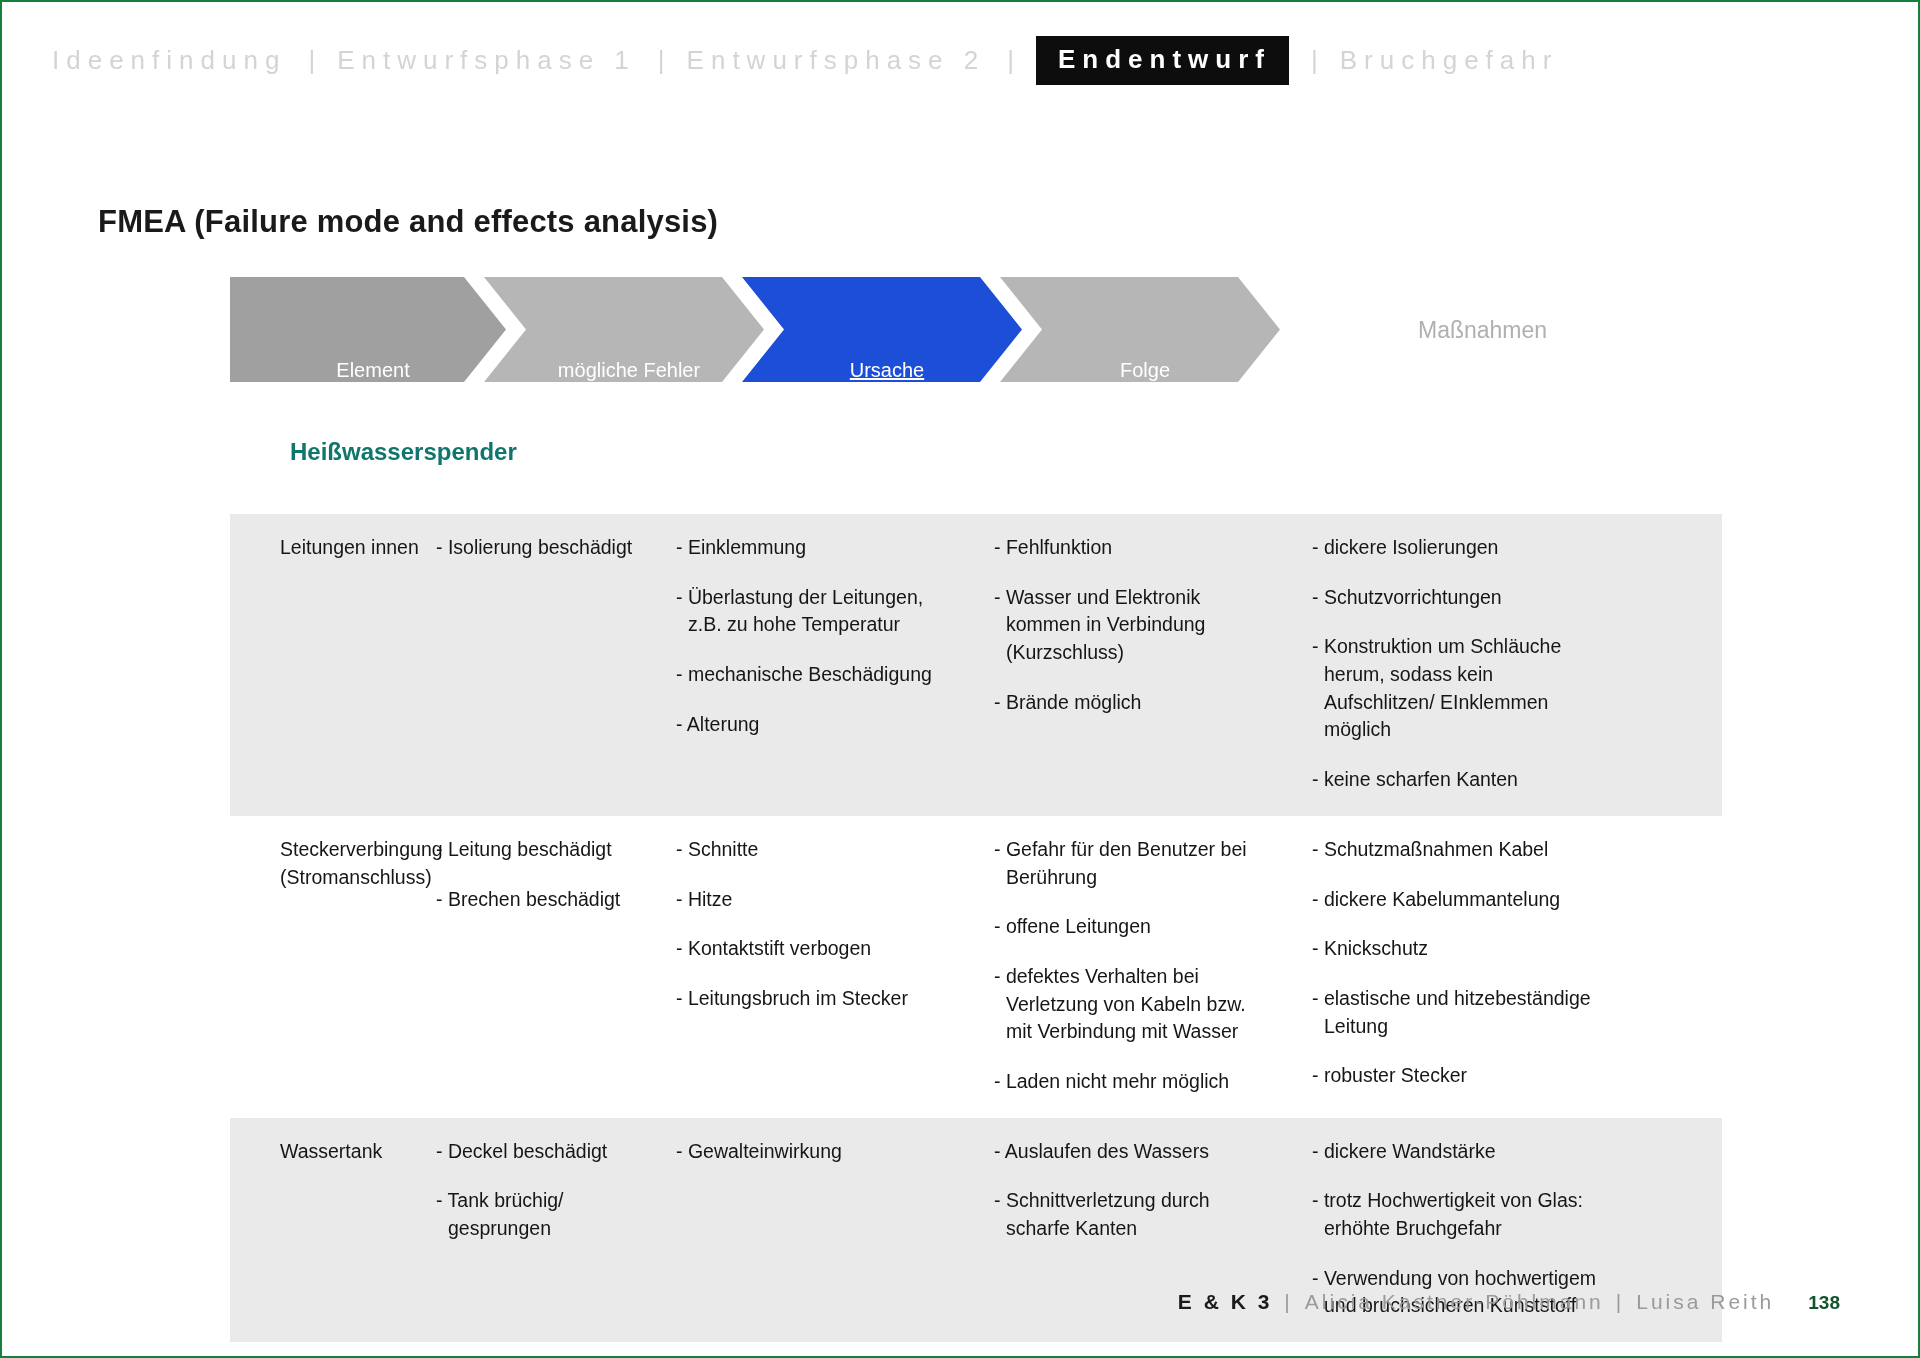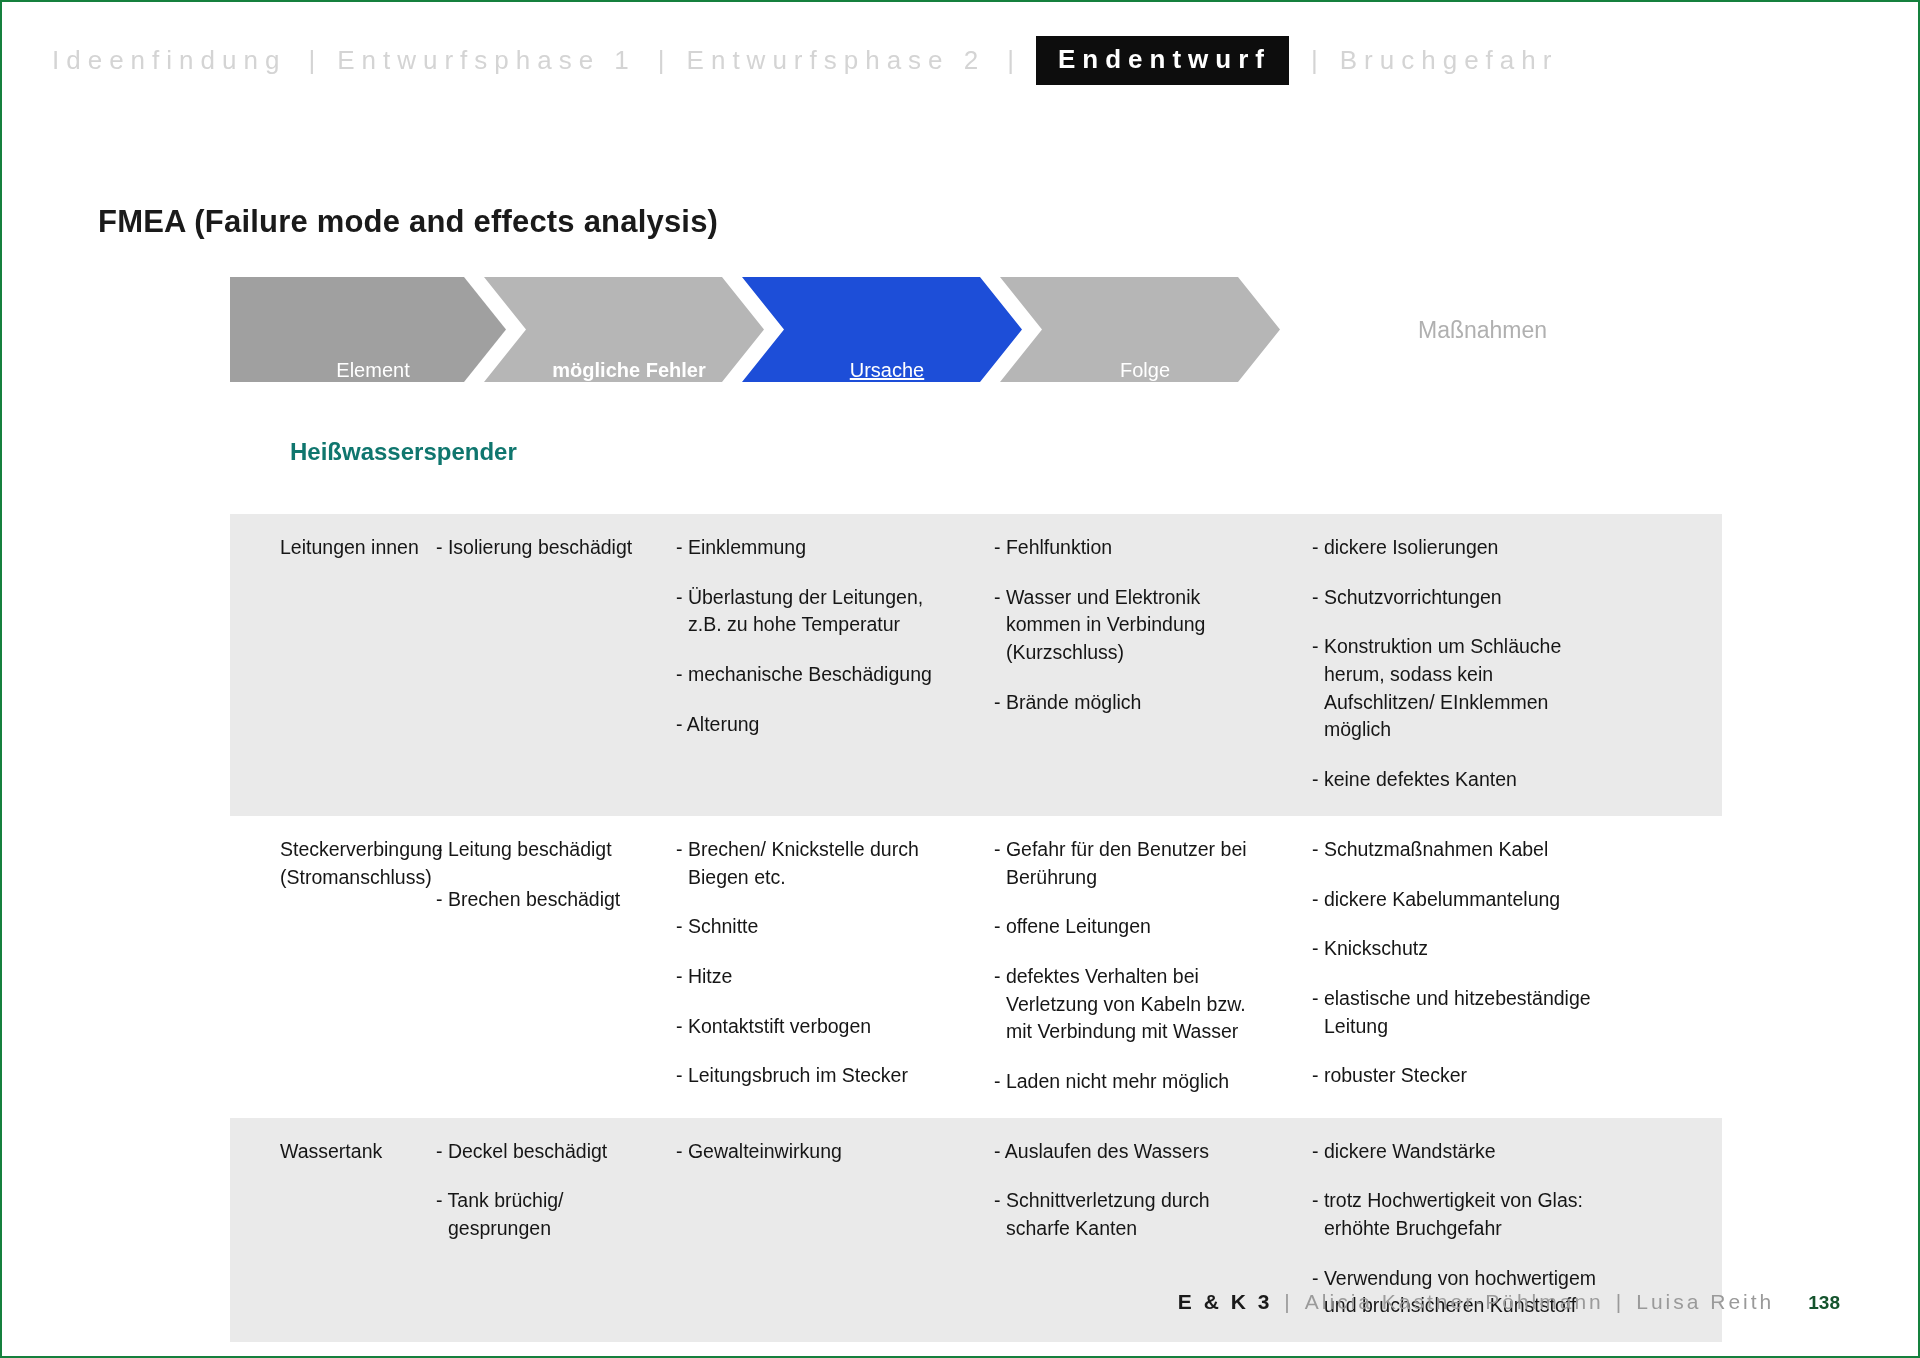--- a/index.html
+++ b/index.html
@@ -89,21 +89,20 @@
   .chev-1 {
     width: 276px;
     background: #a0a0a0;
     clip-path: polygon(0 0, calc(100% - 42px) 0, 100% 50%, calc(100% - 42px) 100%, 0 100%);
   }
   .chev-2 {
     width: 280px;
     margin-left: -22px;
     background: #b6b6b6;
     clip-path: polygon(0 0, calc(100% - 42px) 0, 100% 50%, calc(100% - 42px) 100%, 0 100%, 42px 50%);
-    font-weight: bold;
   }
   .chev-3 {
     width: 280px;
     margin-left: -22px;
     background: #1d4ed8;
     clip-path: polygon(0 0, calc(100% - 42px) 0, 100% 50%, calc(100% - 42px) 100%, 0 100%, 42px 50%);
     text-decoration: underline;
   }
   .chev-4 {
     width: 280px;
@@ -256,36 +255,34 @@
   (Kurzschluss)</div>
         <div class="bullet">- Brände möglich</div>
       </div>
       <div class="col col-massnahme">
         <div class="bullet">- dickere Isolierungen</div>
         <div class="bullet">- Schutzvorrichtungen</div>
         <div class="bullet">- Konstruktion um Schläuche
   herum, sodass kein
   Aufschlitzen/ EInklemmen
   möglich</div>
-        <div class="bullet">- keine defektes Kanten</div>
+        <div class="bullet">- keine scharfen Kanten</div>
       </div>
     </div>
 
     <div class="fmea-row plain">
       <div class="col col-element">
         <div class="plainline">Steckerverbingung
 (Stromanschluss)</div>
       </div>
       <div class="col col-fehler">
         <div class="bullet">- Leitung beschädigt</div>
         <div class="bullet">- Brechen beschädigt</div>
       </div>
       <div class="col col-ursache">
-        <div class="bullet">- Brechen/ Knickstelle durch
-  Biegen etc.</div>
         <div class="bullet">- Schnitte</div>
         <div class="bullet">- Hitze</div>
         <div class="bullet">- Kontaktstift verbogen</div>
         <div class="bullet">- Leitungsbruch im Stecker</div>
       </div>
       <div class="col col-folge">
         <div class="bullet">- Gefahr für den Benutzer bei
   Berührung</div>
         <div class="bullet">- offene Leitungen</div>
         <div class="bullet">- defektes Verhalten bei

